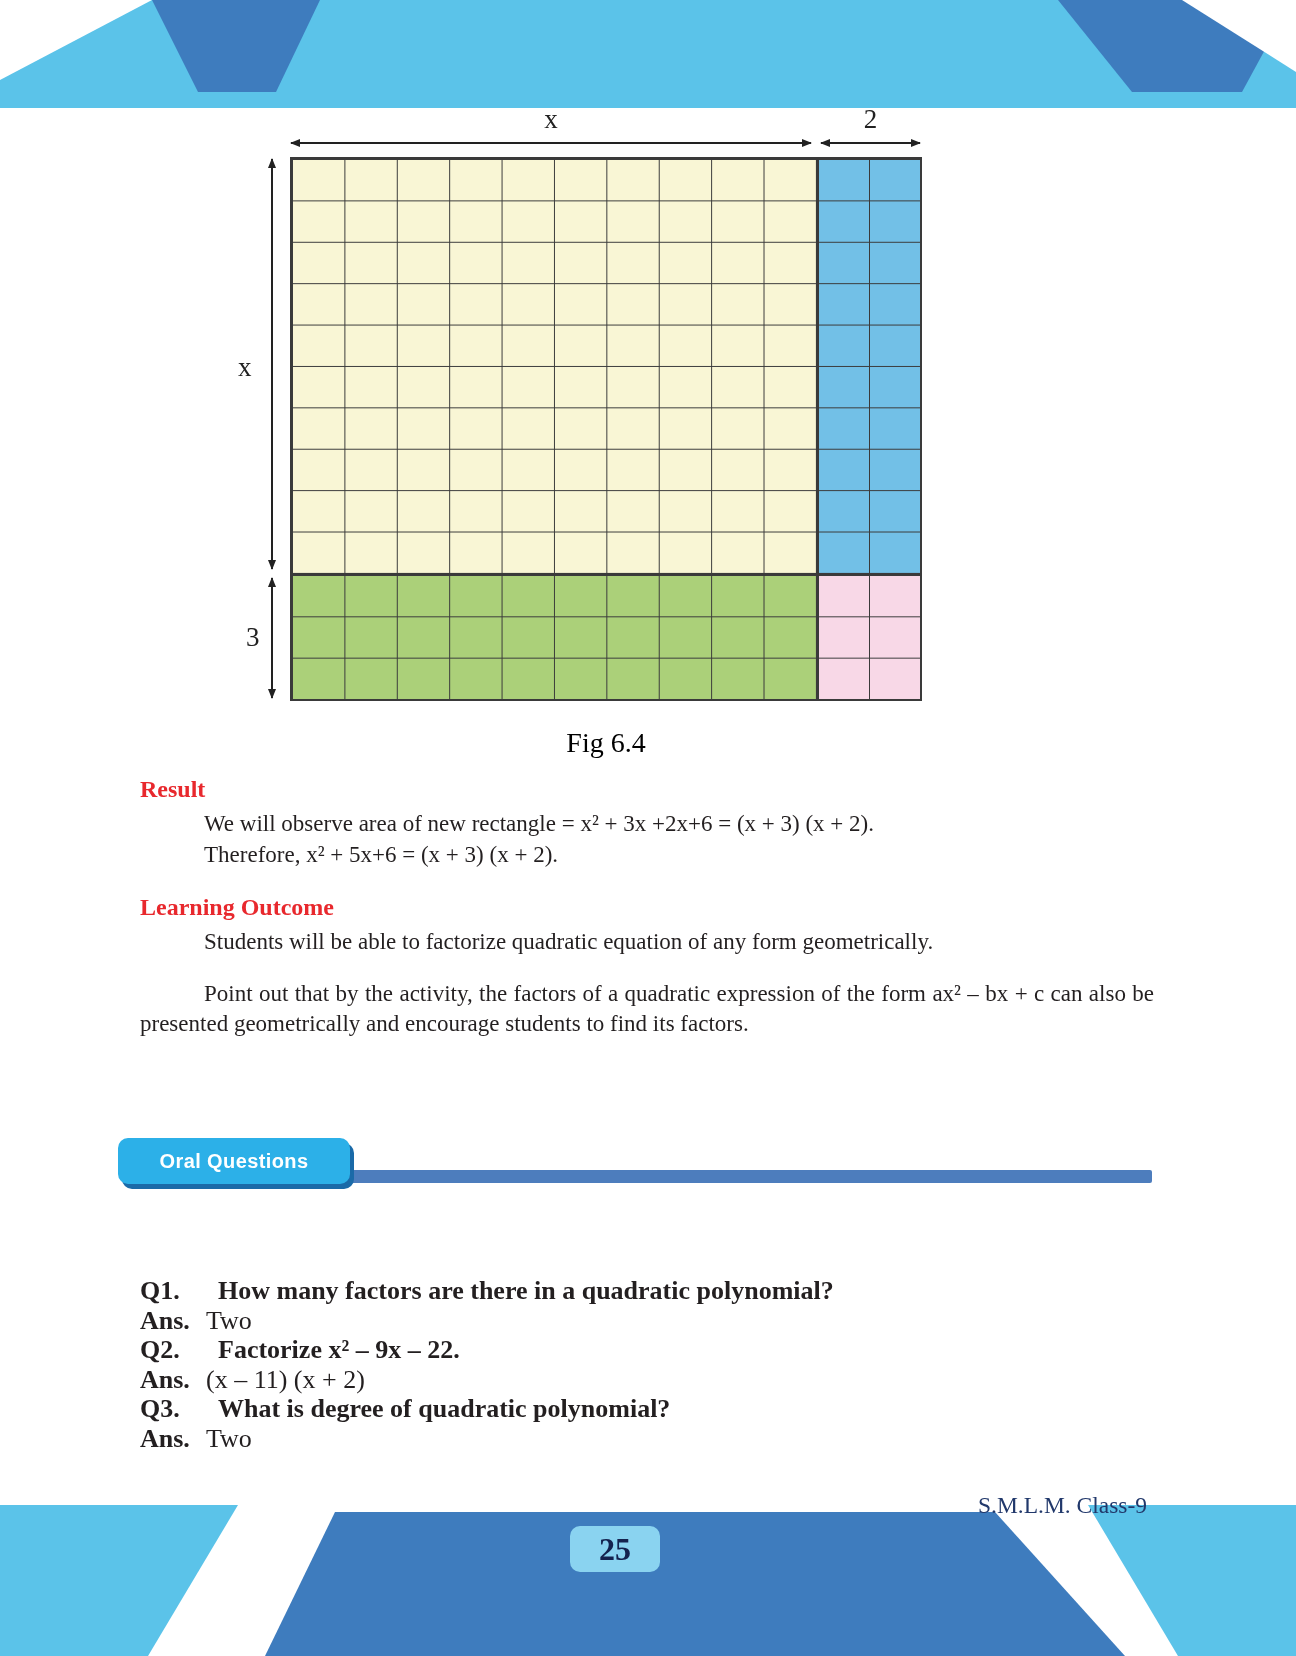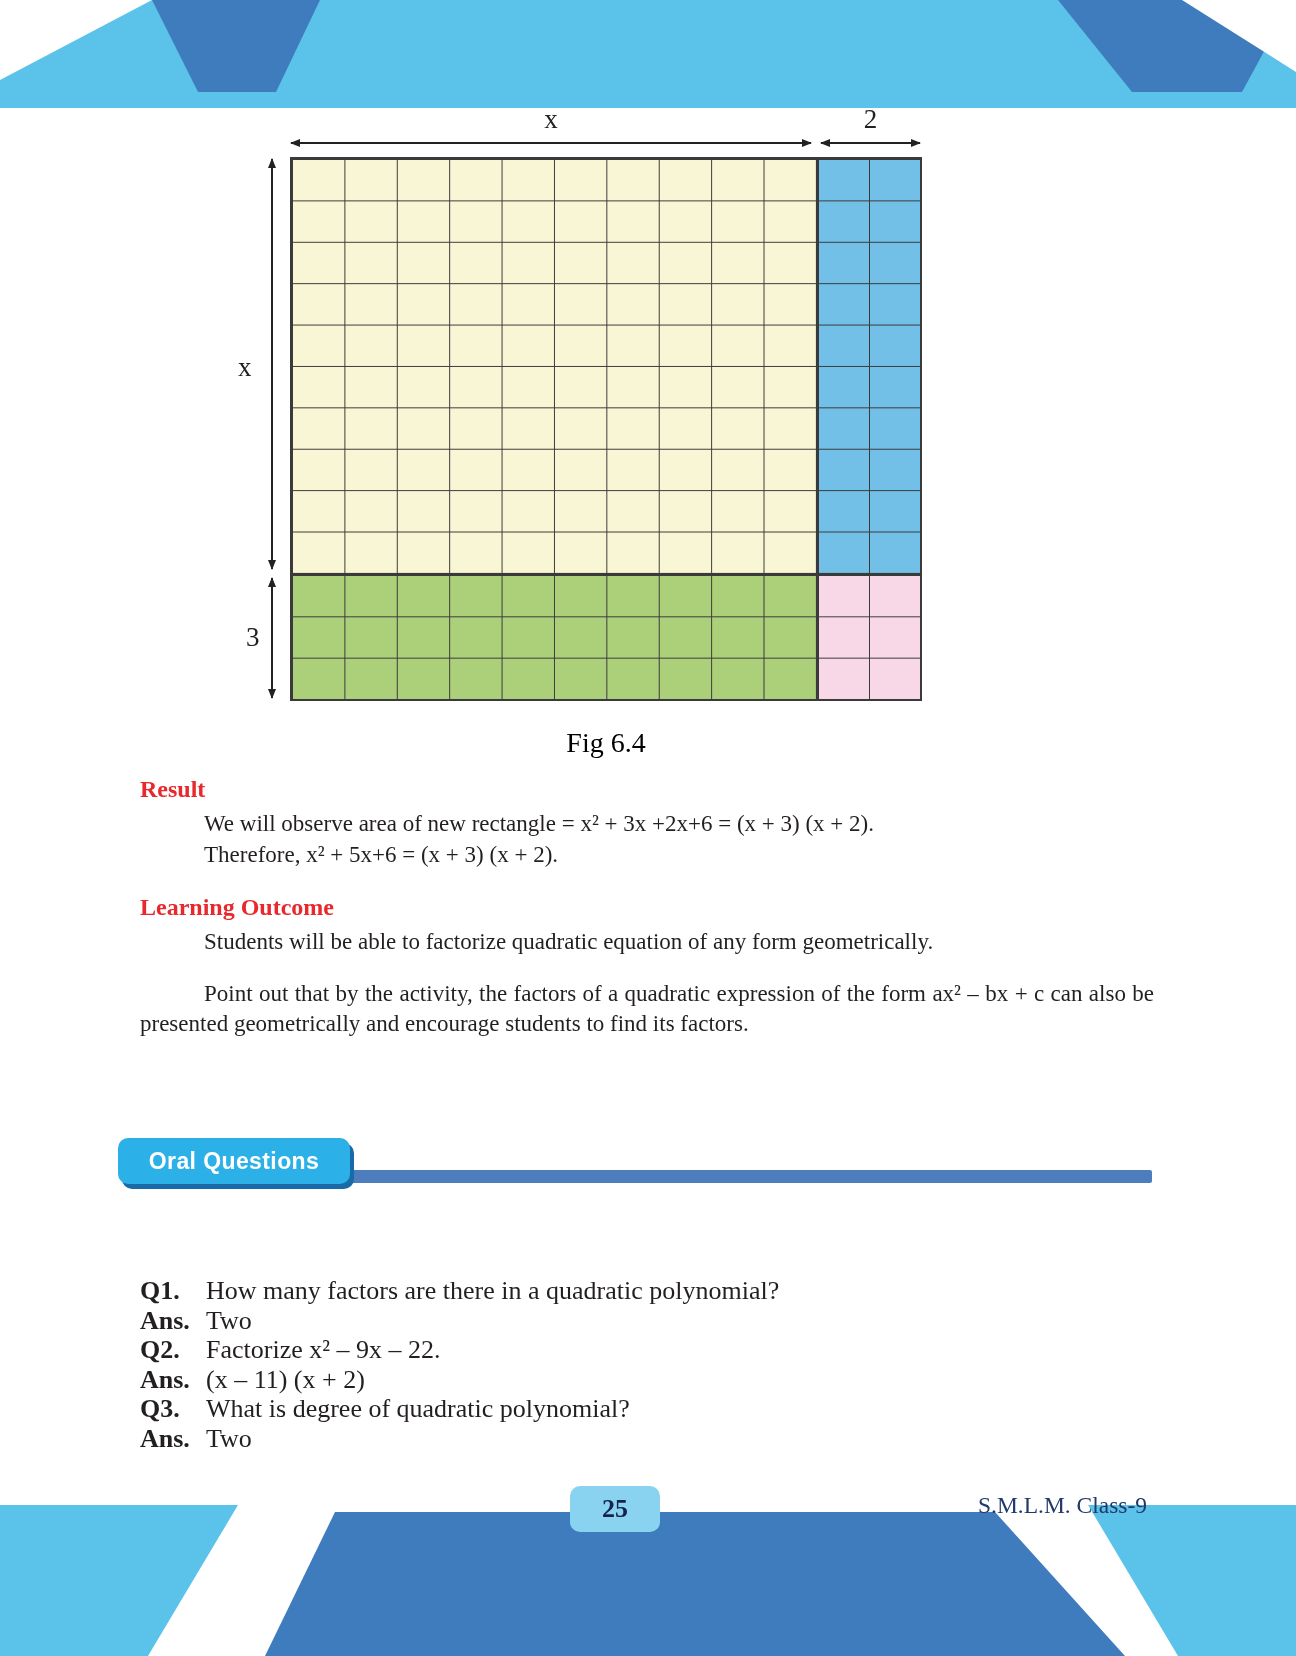--- a/index.html
+++ b/index.html
@@ -59,31 +59,31 @@
   .content{position:absolute;left:140px;top:774px;width:1014px;font-size:23px;line-height:30px;}
   .red-head{font-size:24px;font-weight:700;color:var(--heading-red);margin:0 0 5px 0;}
   .content p{margin:1px 0;}
   .indent{padding-left:64px;}
   .sec{margin-top:22px;}
   .justify{text-align:justify;text-indent:64px;}
   
   .oq-bar{position:absolute;left:132px;top:1170px;width:1020px;height:13px;background:var(--bar-blue);border-radius:2px;z-index:1;}
   .oq-banner{position:absolute;left:118px;top:1138px;width:232px;height:46px;z-index:2;
     background:var(--banner-blue);border-radius:10px;box-shadow:4px 5px 0 var(--banner-shadow);
-    color:#fff;font-family:"Liberation Sans","DejaVu Sans",sans-serif;font-weight:700;font-size:23px;
+    color:#fff;font-family:"Liberation Sans","DejaVu Sans",sans-serif;font-weight:700;font-size:20px;
     text-align:center;line-height:46px;letter-spacing:0.4px;}
   .qa{position:absolute;left:140px;top:1276px;width:1014px;font-size:26px;line-height:29.5px;}
   .qa-row{display:flex;}
   .qa-label{width:66px;font-weight:700;flex:none;}
   .qa-text{flex:1;}
-  .bold{font-weight:400;}
+  .bold{font-weight:700;margin-left:12px;}
   
-  .page-badge{position:absolute;left:570px;top:1486px;width:90px;height:46px;z-index:3;
+  .page-badge{position:absolute;left:570px;top:1526px;width:90px;height:46px;z-index:3;
     background:var(--badge-blue);border-radius:10px;text-align:center;line-height:46px;
-    font-size:26px;font-weight:700;color:#14224e;}
+    font-size:32px;font-weight:700;color:#14224e;}
   .book-label{position:absolute;left:978px;top:1492px;z-index:3;font-size:23.5px;color:var(--footer-navy);text-align:center;}
 </style>
 </head>
 <body>
 
 <div class="page">
 
   <div class="deco top-band"></div>
   <div class="deco top-ribbon-left"></div>
   <div class="deco top-ribbon-right"></div>

